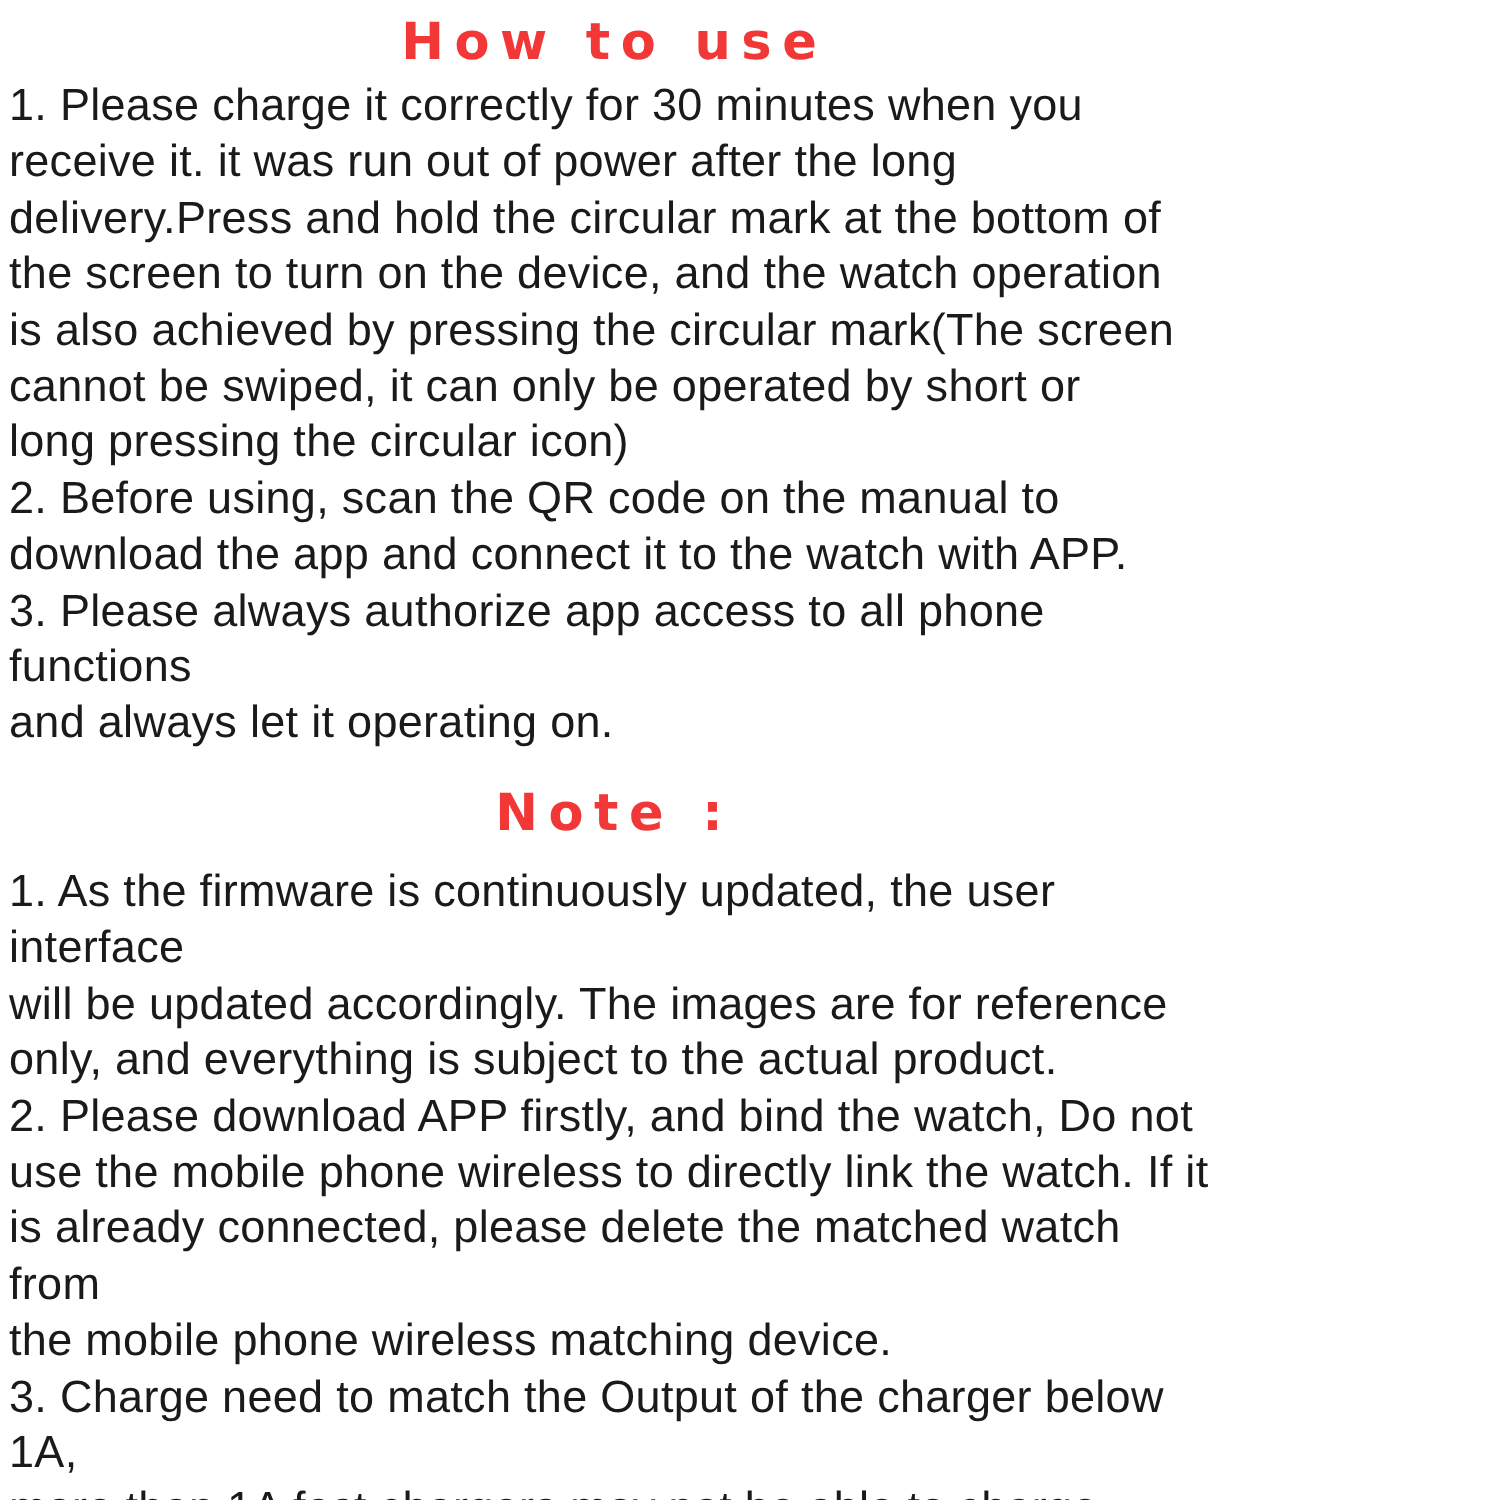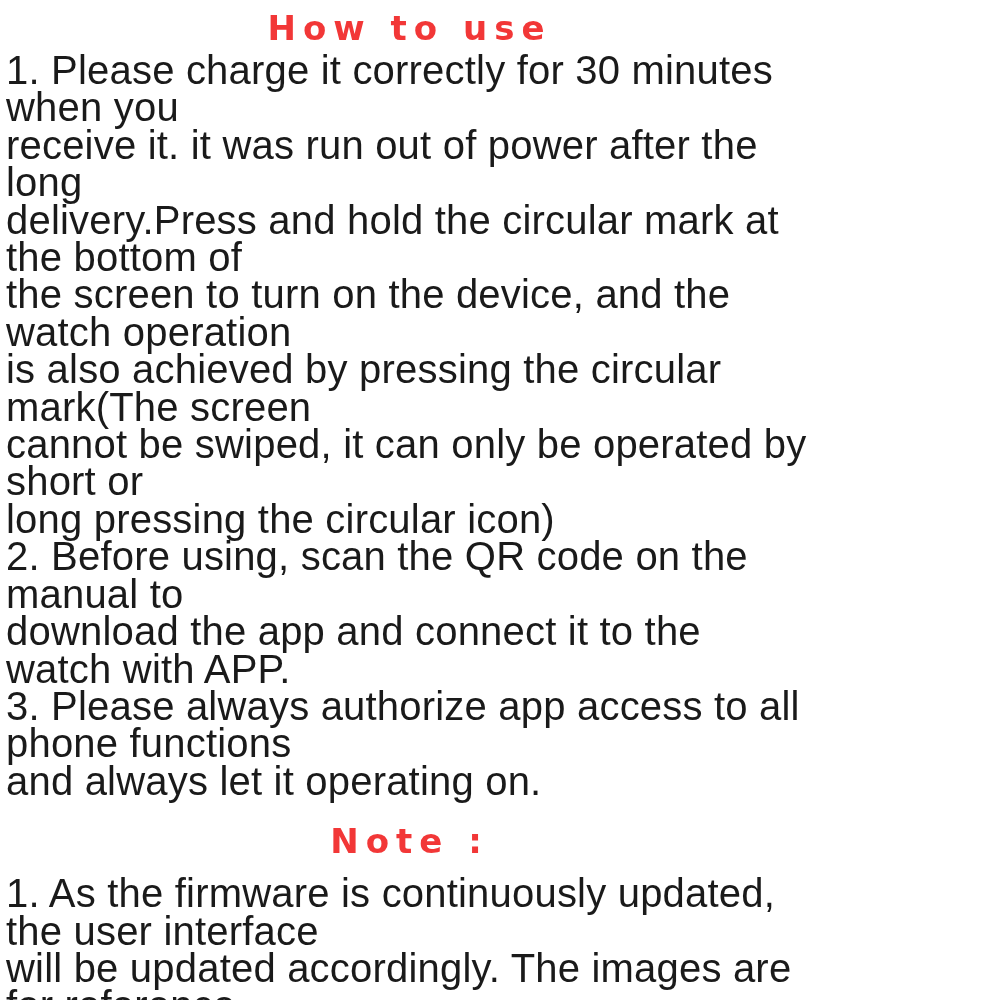--- a/index.html
+++ b/index.html
@@ -22,21 +22,21 @@
     font-weight: 700;
     font-size: 34px;
     line-height: 44px;
     letter-spacing: 7px;
     color: var(--heading-color, #f23737);
   }
   .heading.note { line-height: 48px; margin-top: 17px; }
   .body-text {
     margin-top: 2px;
     font-family: "Liberation Sans", sans-serif;
-    font-size: 40px;
+    font-size: 30px;
     line-height: 37.4px;
     letter-spacing: 0.2px;
     color: var(--body-color, #1a1a1a);
     white-space: pre-line;
   }
   .body-text.note-body { margin-top: 10px; }
 </style>
 </head>
 <body>
 

